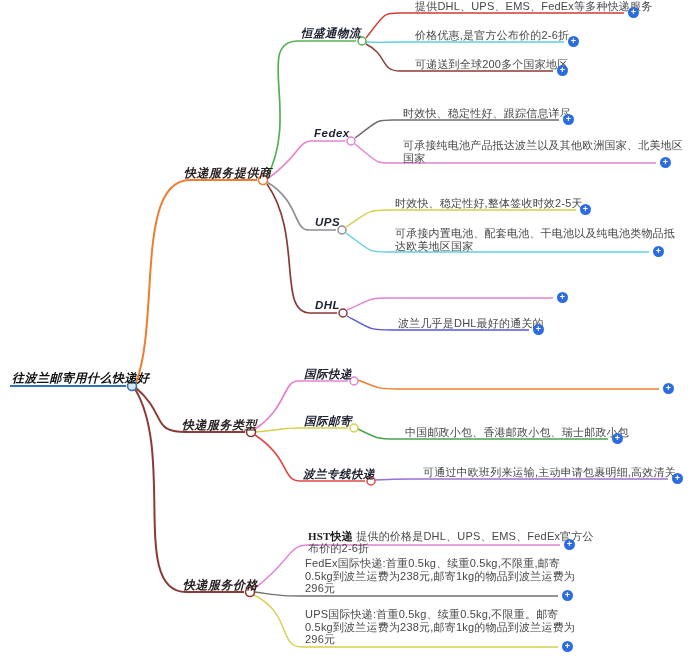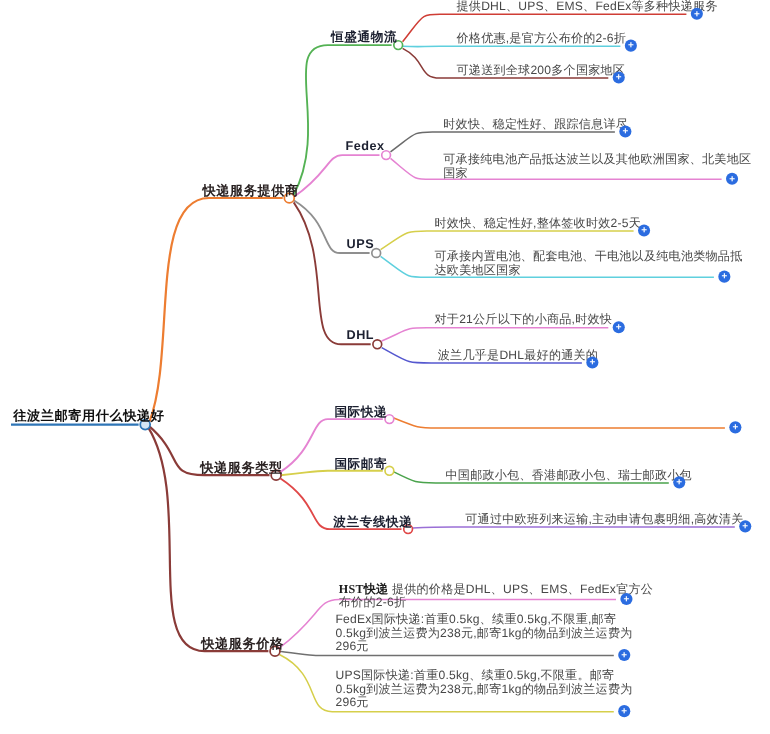--- a/index.html
+++ b/index.html
@@ -1,21 +1,21 @@
 <!DOCTYPE html>
 <html><head>
 <meta charset="utf-8">
 <style>
   html,body{margin:0;padding:0;background:#fff;}
   #canvas{
     position:relative;width:700px;height:667px;background:#ffffff;overflow:hidden;
     font-family:"Liberation Sans","DejaVu Sans",sans-serif;
   }
   #wires{position:absolute;left:0;top:0;z-index:0;}
-  .lbl{position:absolute;z-index:2;white-space:nowrap;}
+  .lbl{position:absolute;z-index:2;white-space:nowrap;font-style:italic;}
   .label-root{font-size:12px;font-weight:bold;color:#101010;letter-spacing:.5px;}
   .label-l1{font-size:12px;font-weight:bold;color:#2a2222;letter-spacing:.5px;}
   .label-l2{font-size:11.5px;font-weight:bold;color:#1c2030;letter-spacing:.5px;}
   .leaf{
     position:absolute;z-index:2;font-size:11px;line-height:12.5px;color:#474747;
     white-space:pre-line;letter-spacing:.2px;
   }
   .bold-prefix{font-weight:bold;color:#1c1c1c;font-family:Liberation Serif, serif;}
   .plus{
     position:absolute;z-index:3;width:11px;height:11px;border-radius:50%;
@@ -98,21 +98,20 @@
   <div class="leaf" style="left:415px;top:58px;">可递送到全球200多个国家地区</div>
 
   <div class="leaf" style="left:403px;top:139px;">可承接纯电池产品抵达波兰以及其他欧洲国家、北美地区
 国家</div>
   <div class="leaf" style="left:403px;top:107px;">时效快、稳定性好、跟踪信息详尽</div>
 
   <div class="leaf" style="left:395px;top:197px;text-align:center;">时效快、稳定性好,整体签收时效2-5天</div>
   <div class="leaf" style="left:395px;top:227px;">可承接内置电池、配套电池、干电池以及纯电池类物品抵
 达欧美地区国家</div>
 
-  <div class="leaf" style="left:395px;top:285px;">对于21公斤以下的小商品,时效快</div>
   <div class="leaf" style="left:398px;top:317px;">波兰几乎是DHL最好的通关的</div>
 
   <div class="leaf" style="left:405px;top:426px;">中国邮政小包、香港邮政小包、瑞士邮政小包</div>
   <div class="leaf" style="left:423px;top:466px;">可通过中欧班列来运输,主动申请包裹明细,高效清关</div>
 
   <div class="leaf" style="left:308px;top:517px;">
     <span class="bold-prefix">HST快递</span><span> 提供的价格是DHL、UPS、EMS、FedEx官方公
 布价的2-6折</span>
   </div>
   <div class="leaf" style="left:305px;top:557px;">FedEx国际快递:首重0.5kg、续重0.5kg,不限重,邮寄

